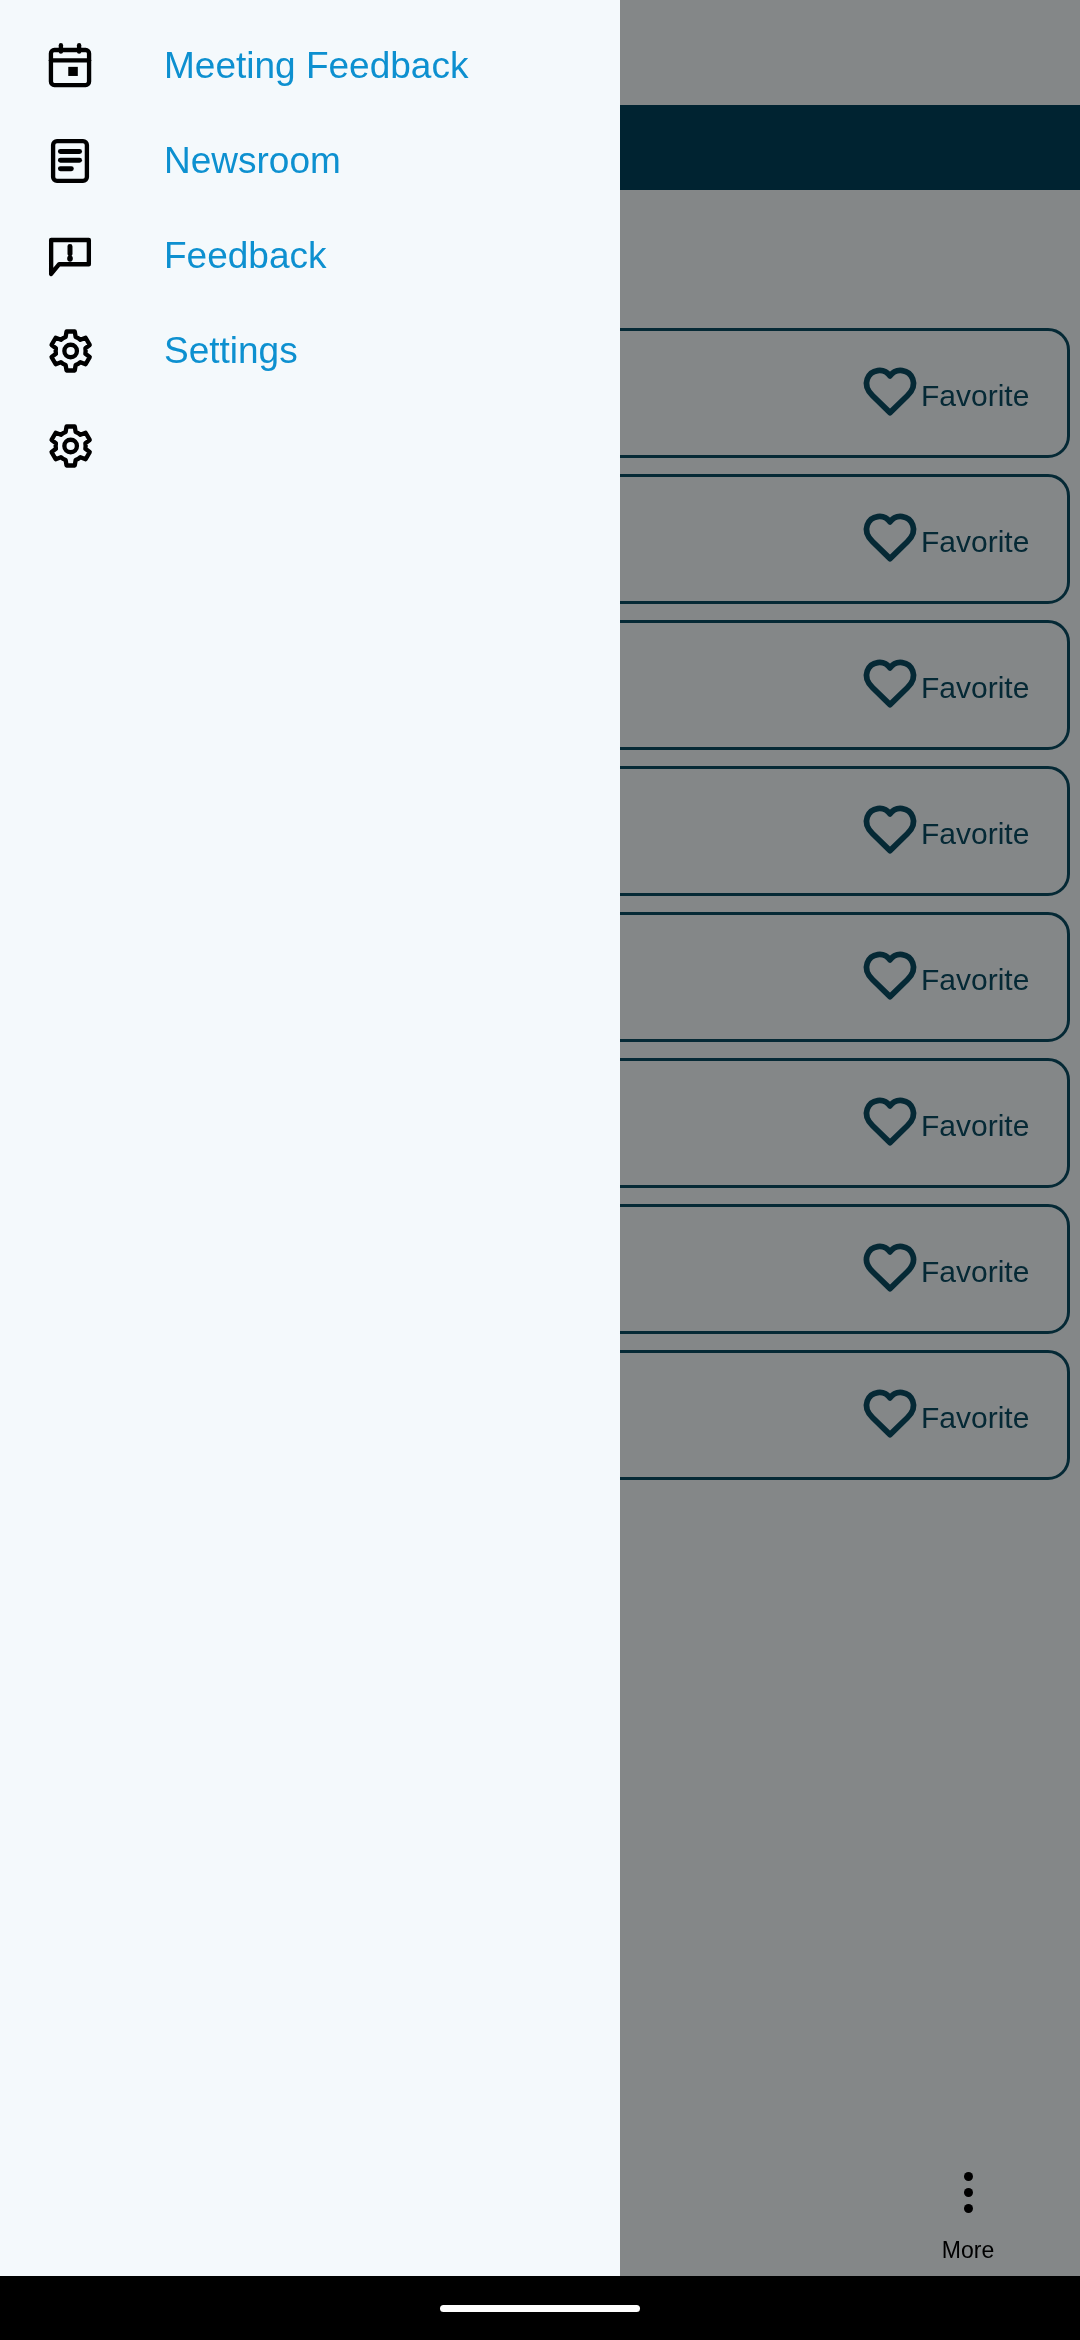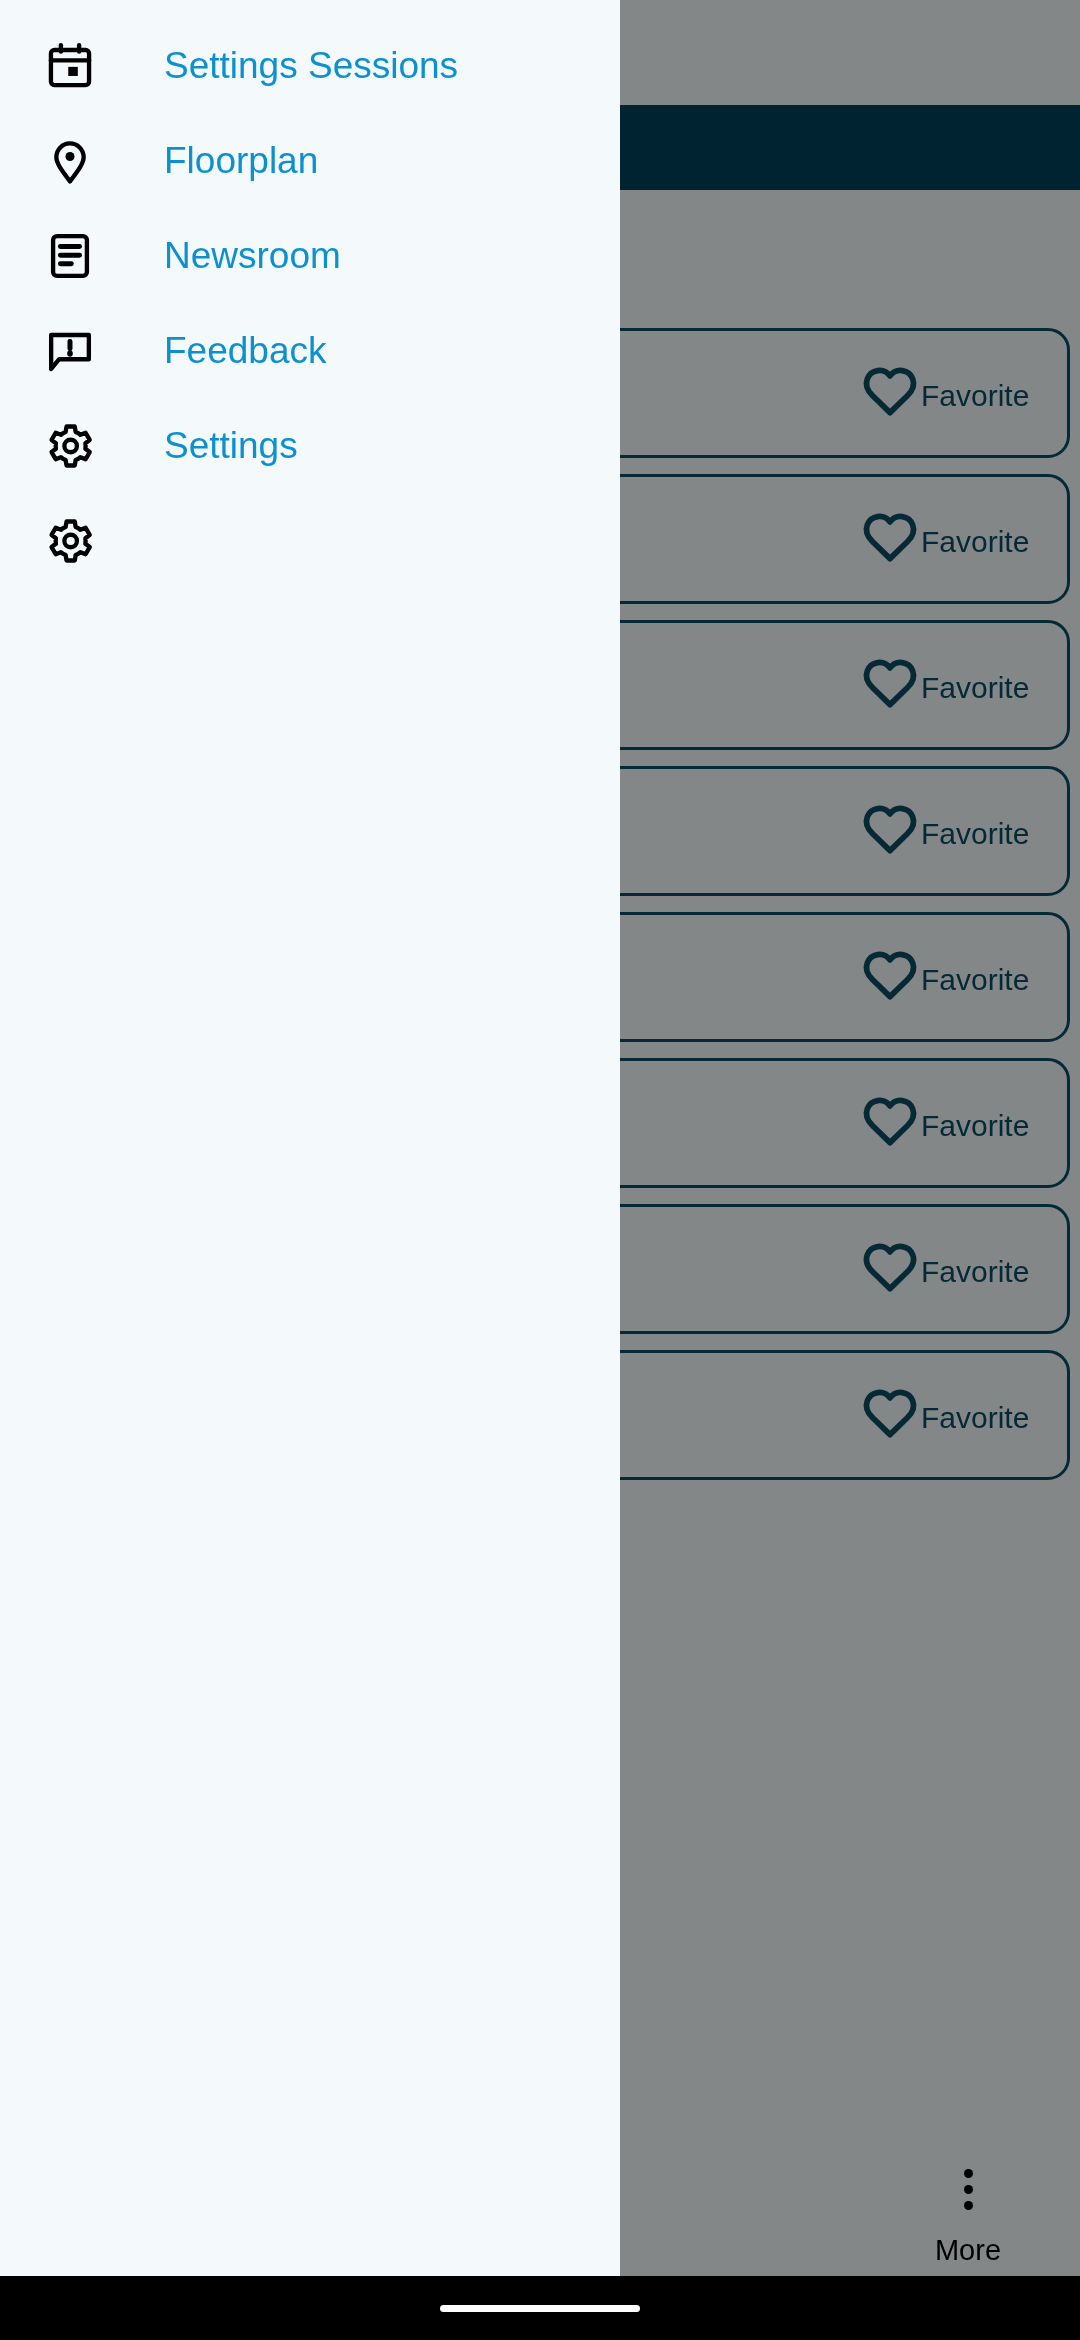--- a/index.html
+++ b/index.html
@@ -125,21 +125,21 @@
     gap: 7px;
   }
   .dots-icon i {
     width: 9px;
     height: 9px;
     border-radius: 50%;
     background: #000;
     display: block;
   }
   .nav-label {
-    font-size: 29px;
+    font-size: 23px;
     color: #000;
     line-height: 1;
     margin-top: 24px;
   }
 
   
   #scrim {
     position: absolute;
     top: 0;
     left: 620px;
@@ -335,34 +335,25 @@
       <div class="drawer-item">
         <span class="drawer-icon">
           <svg width="52" height="52" viewBox="0 0 24 24" fill="none" stroke="#000" stroke-width="2" stroke-linecap="round" stroke-linejoin="round">
             <rect x="3.2" y="4.6" width="17.6" height="16.2" rx="1.6"></rect>
             <line x1="3.2" y1="9.4" x2="20.8" y2="9.4"></line>
             <line x1="7.8" y1="2.4" x2="7.8" y2="5.4"></line>
             <line x1="16.2" y1="2.4" x2="16.2" y2="5.4"></line>
             <rect x="11.2" y="12.4" width="4.4" height="4.2" fill="#000" stroke="none"></rect>
           </svg>
         </span>
-        <span class="drawer-label">Settings Sessions</span>
-      </div>
-
-
-
-      <div class="drawer-item">
-        <span class="drawer-icon">
-          <svg width="52" height="52" viewBox="0 0 24 24" fill="none" stroke="#000" stroke-width="2" stroke-linecap="round" stroke-linejoin="round">
-            <path d="M12 21.4c3.9-5.1 6.3-8.3 6.3-11.2A6.3 6.3 0 0 0 5.7 10.2c0 2.9 2.4 6.1 6.3 11.2z"></path>
-            <circle cx="12" cy="9.9" r="2.1" fill="#000" stroke="none"></circle>
-          </svg>
-        </span>
-        <span class="drawer-label">Floorplan</span>
-      </div>
+        <span class="drawer-label">Meeting Feedback</span>
+      </div>
+
+
+
 
       <div class="drawer-item">
         <span class="drawer-icon">
           <svg width="52" height="52" viewBox="0 0 24 24" fill="none" stroke="#000" stroke-width="2" stroke-linecap="round" stroke-linejoin="round">
             <rect x="4.2" y="2.8" width="15.6" height="18.4" rx="1.8"></rect>
             <line x1="7.6" y1="7.6" x2="16.4" y2="7.6" stroke-width="2.3"></line>
             <line x1="7.6" y1="11.6" x2="16.4" y2="11.6" stroke-width="2.3"></line>
             <line x1="7.6" y1="15.6" x2="12.6" y2="15.6" stroke-width="2.3"></line>
           </svg>
         </span>

